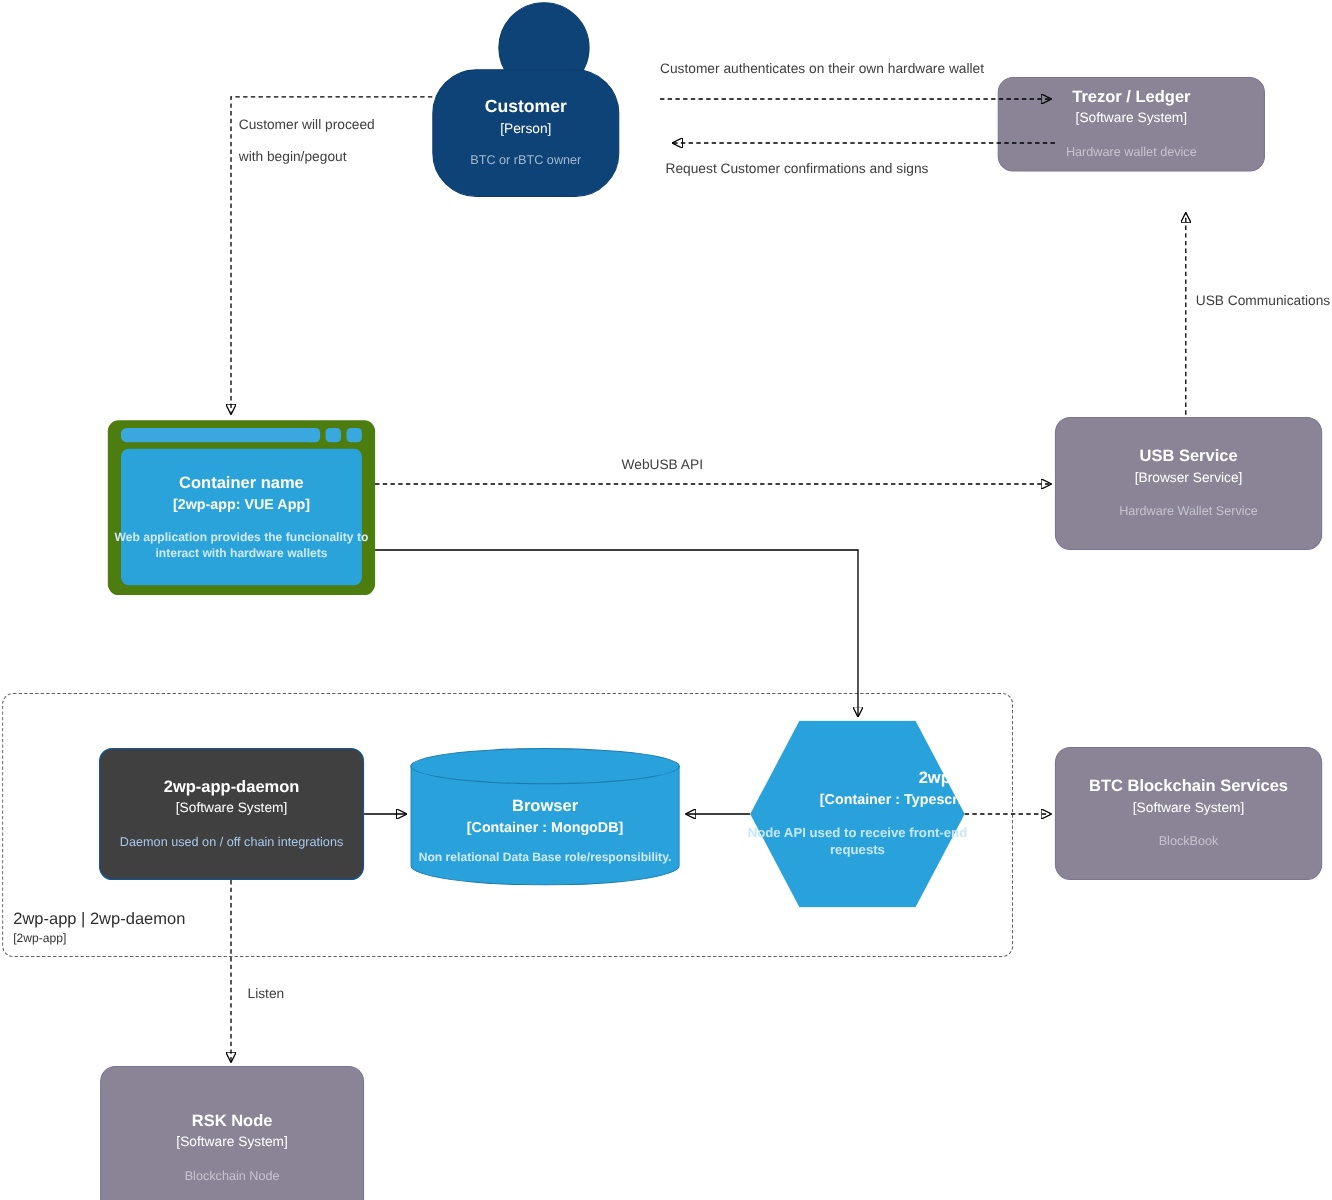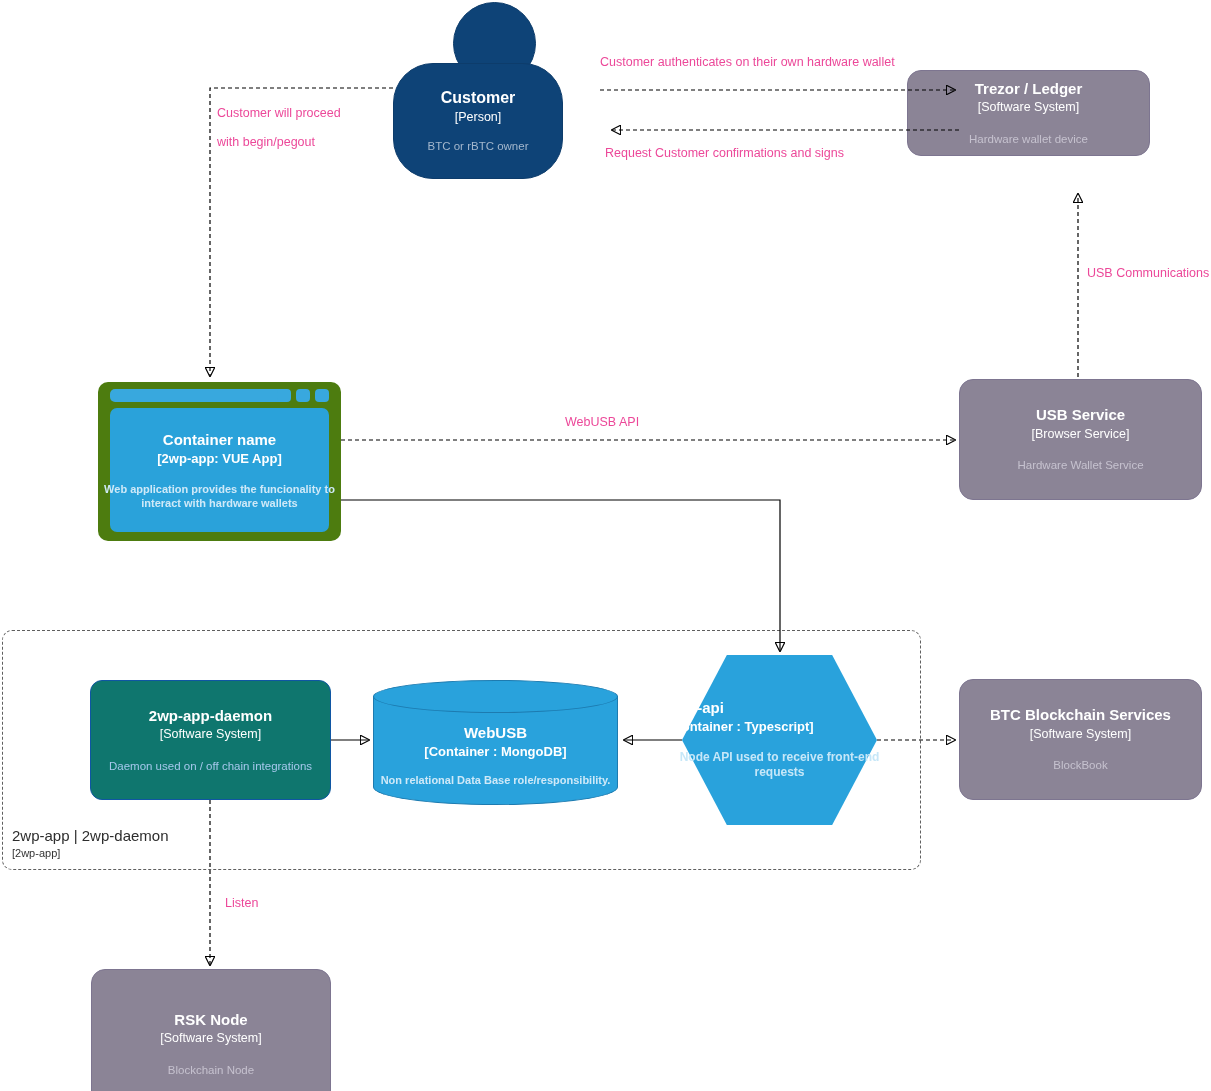--- a/index.html
+++ b/index.html
@@ -23,21 +23,21 @@
 
   
   .person-head { position:absolute; left:453px; top:2px; width:81px; height:81px;
     border-radius:50%; background:#0e4377; border:1px solid #0d3c6b; z-index:1; }
   .person-body { left:393px; top:63px; width:170px; height:116px;
     background:#0e4377; border:1px solid #0d3c6b; border-radius:40px; z-index:2; }
   .person-body .title { font-size:16px; }
   .person-body .desc  { color:#a3b7cd; margin-top:14px; }
 
   
-  .blue { background:#0f766e; border:1px solid #0f56a3; border-radius:12px; }
+  .blue { background:#404040; border:1px solid #0f56a3; border-radius:12px; }
   .blue .desc { color:#a6c8ec; }
 
   
   .browser { position:absolute; left:98px; top:382px; width:243px; height:159px;
     background:#4d7c0f; border-radius:10px; z-index:2; }
   .browser-url { position:absolute; left:12px; top:7px; width:178px; height:13px;
     background:#38a8de; border-radius:5px; }
   .browser-btn { position:absolute; top:7px; width:14px; height:13px;
     background:#38a8de; border-radius:4px; }
   .browser-panel { position:absolute; left:12px; top:26px; width:219px; height:124px;
@@ -60,38 +60,38 @@
     color:#fff; text-align:center; }
   .cyl-text .subtitle { font-size:13px; font-weight:bold; }
   .cyl-text .desc { font-size:11px; font-weight:bold; color:#cfe9f8; margin-top:12px;
     white-space:nowrap; }
 
   
   .hex-wrap { position:absolute; left:682px; top:655px; width:195px; height:170px; z-index:2; }
   .hex-bg { position:absolute; inset:0; background:#29a2dc;
     clip-path:polygon(23% 0, 77% 0, 100% 50%, 77% 100%, 23% 100%, 0 50%); }
   .hex-text { position:absolute; left:-14px; right:-14px; top:0; bottom:0;
-    display:flex; flex-direction:column; align-items:flex-start; justify-content:center;
+    display:flex; flex-direction:column; align-items:flex-end; justify-content:center;
     color:#fff; text-align:center; }
   .hex-text .subtitle { font-size:13px; font-weight:bold; }
   .hex-text .desc { font-size:12px; font-weight:bold; color:#c6e7f8; margin-top:14px; }
 
   
   .boundary { position:absolute; left:2px; top:630px; width:919px; height:240px;
     border:1.5px dashed #5f5f5f; border-radius:10px; box-sizing:border-box; z-index:1; }
   .boundary-title { position:absolute; left:12px; top:827px; font-size:15px;
     font-weight:normal; color:#2d2d2d; z-index:3; }
   .boundary-sub { position:absolute; left:12px; top:847px; font-size:11px;
     color:#333; z-index:3; }
 
   
   svg.edges { position:absolute; left:0; top:0; z-index:5; pointer-events:none; }
   svg.edges path { fill:none; stroke:#000; stroke-width:1.2; }
   svg.edges path.dashed { stroke-dasharray:4 3; }
-  .edge-label { position:absolute; font-size:12.5px; color:#ec4899; white-space:nowrap; z-index:6; }
+  .edge-label { position:absolute; font-size:12.5px; color:#404040; white-space:nowrap; z-index:6; }
 </style>
 </head>
 <body>
 
 <div class="canvas">
 
   <div class="boundary"></div>
   <div class="boundary-title">2wp-app | 2wp-daemon</div>
   <div class="boundary-sub">[2wp-app]</div>
 
@@ -156,21 +156,21 @@
   <div class="node blue" style="left:90px; top:680px; width:241px; height:120px;">
     <div class="title">2wp-app-daemon</div>
     <div class="subtitle">[Software System]</div>
     <div class="desc">Daemon used on / off chain integrations</div>
   </div>
 
   <div class="cyl">
     <div class="cyl-body"></div>
     <div class="cyl-top"></div>
     <div class="cyl-text">
-      <div class="title">WebUSB</div>
+      <div class="title">Browser</div>
       <div class="subtitle">[Container : MongoDB]</div>
       <div class="desc">Non relational Data Base role/responsibility.</div>
     </div>
   </div>
 
   <div class="hex-wrap">
     <div class="hex-bg"></div>
     <div class="hex-text">
       <div class="title">2wp-api</div>
       <div class="subtitle">[Container : Typescript]</div>

